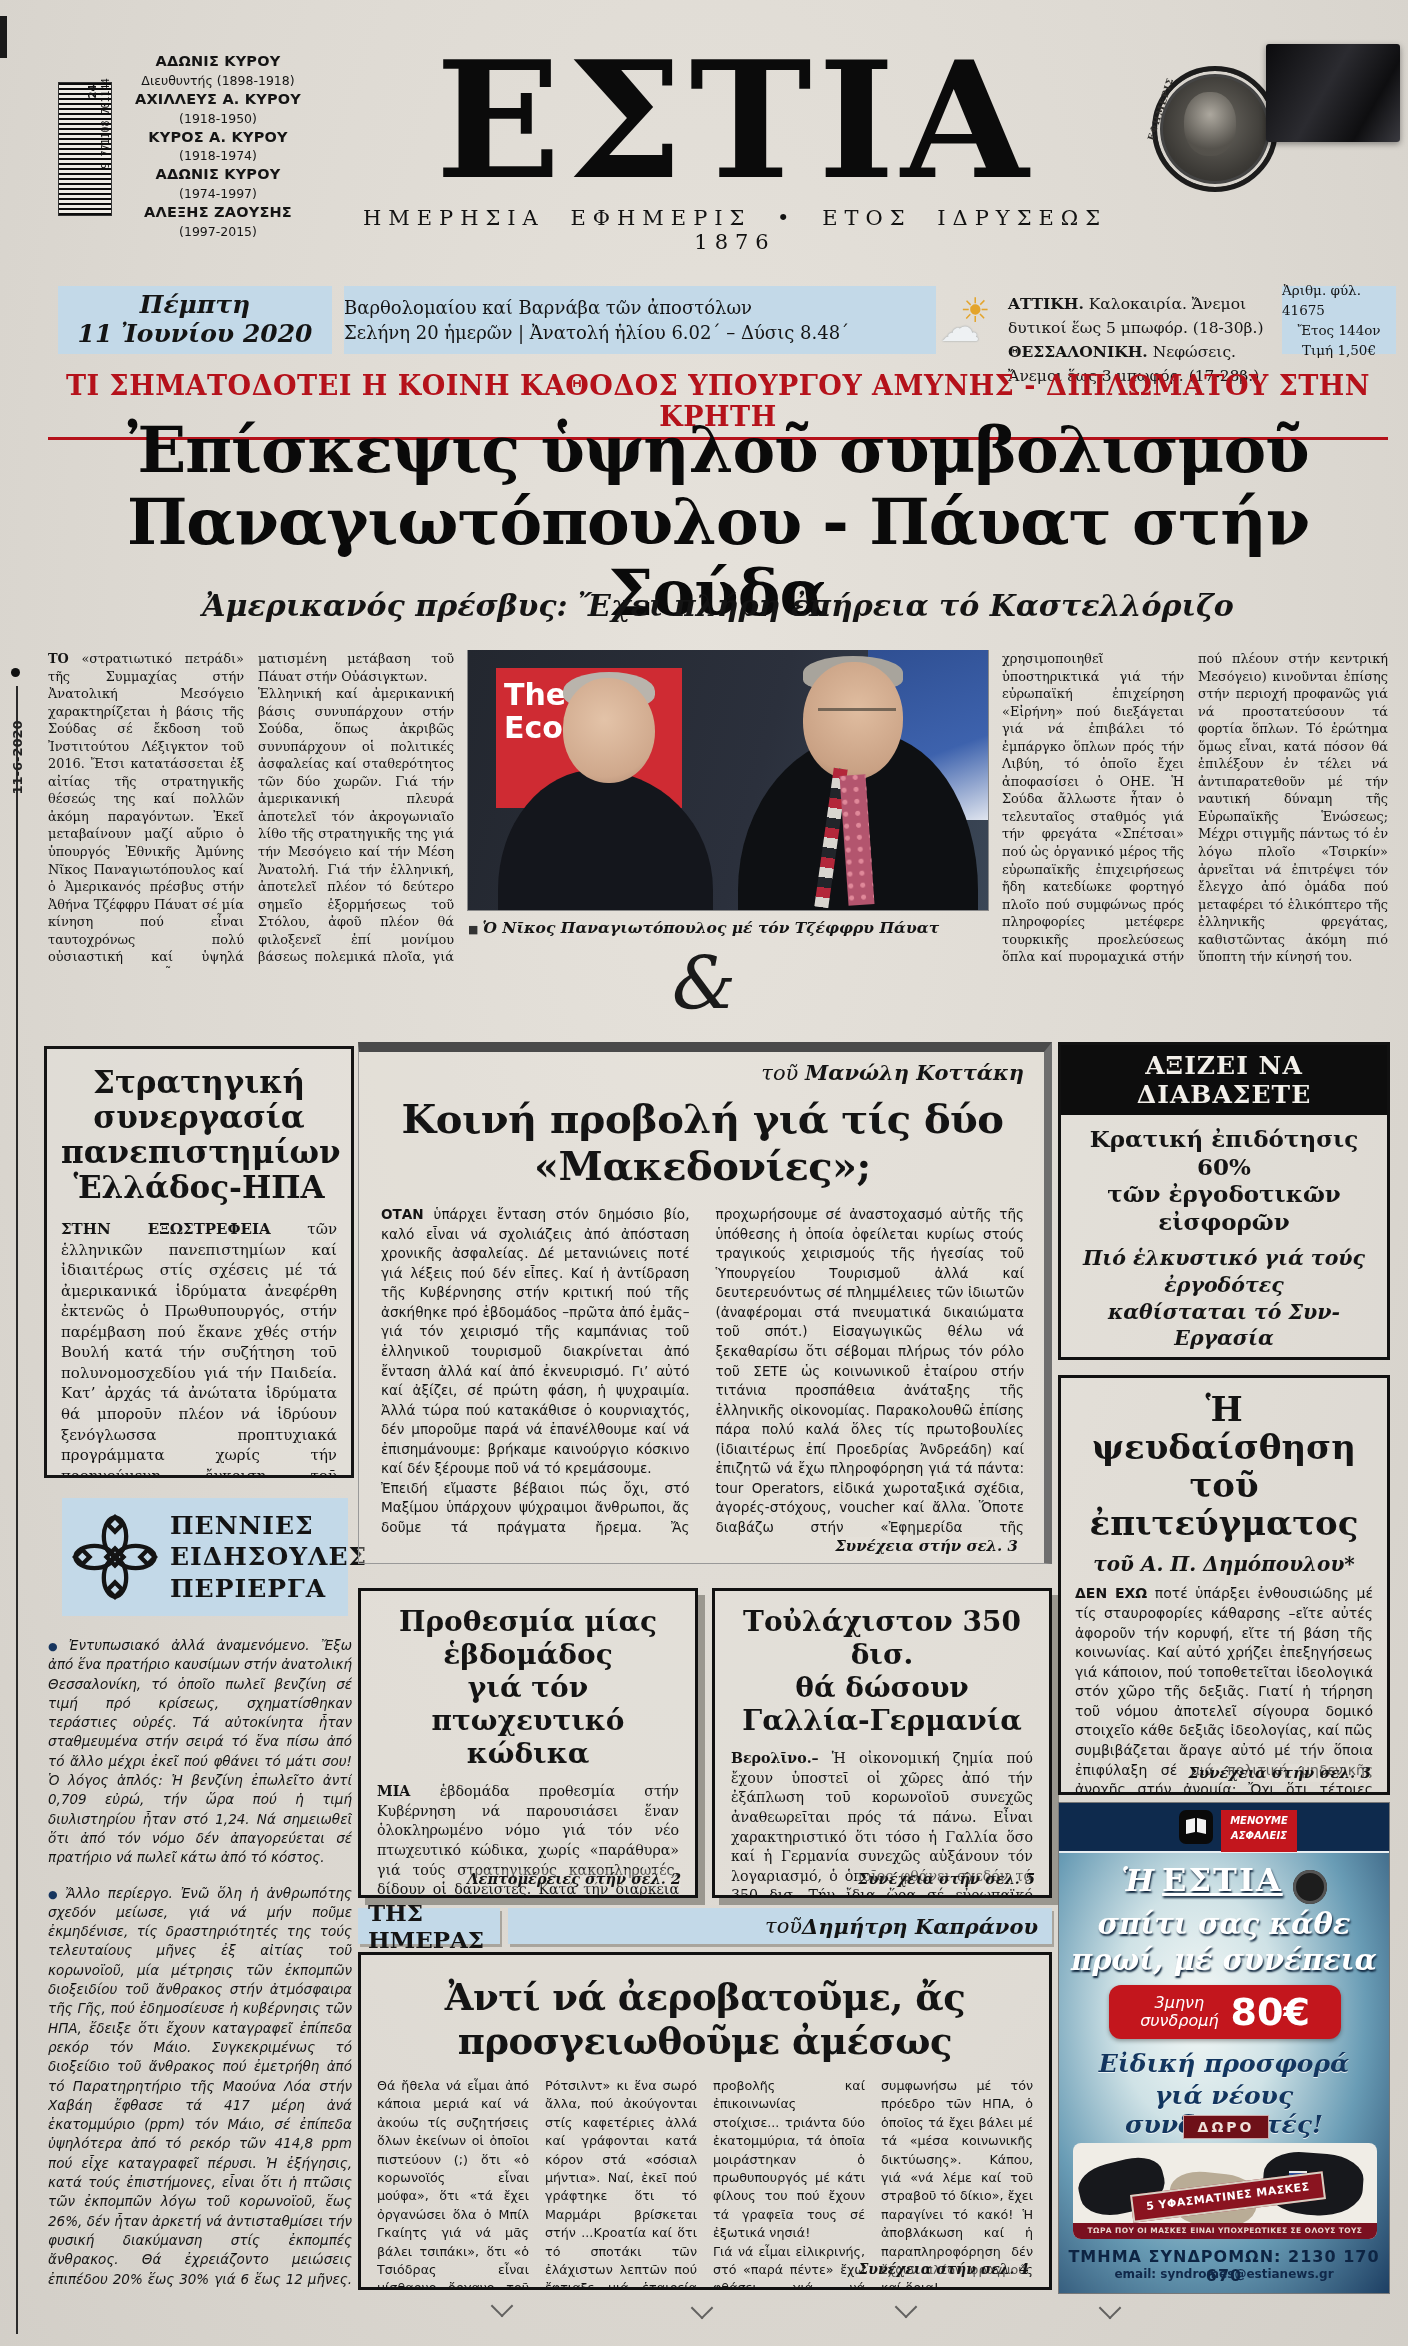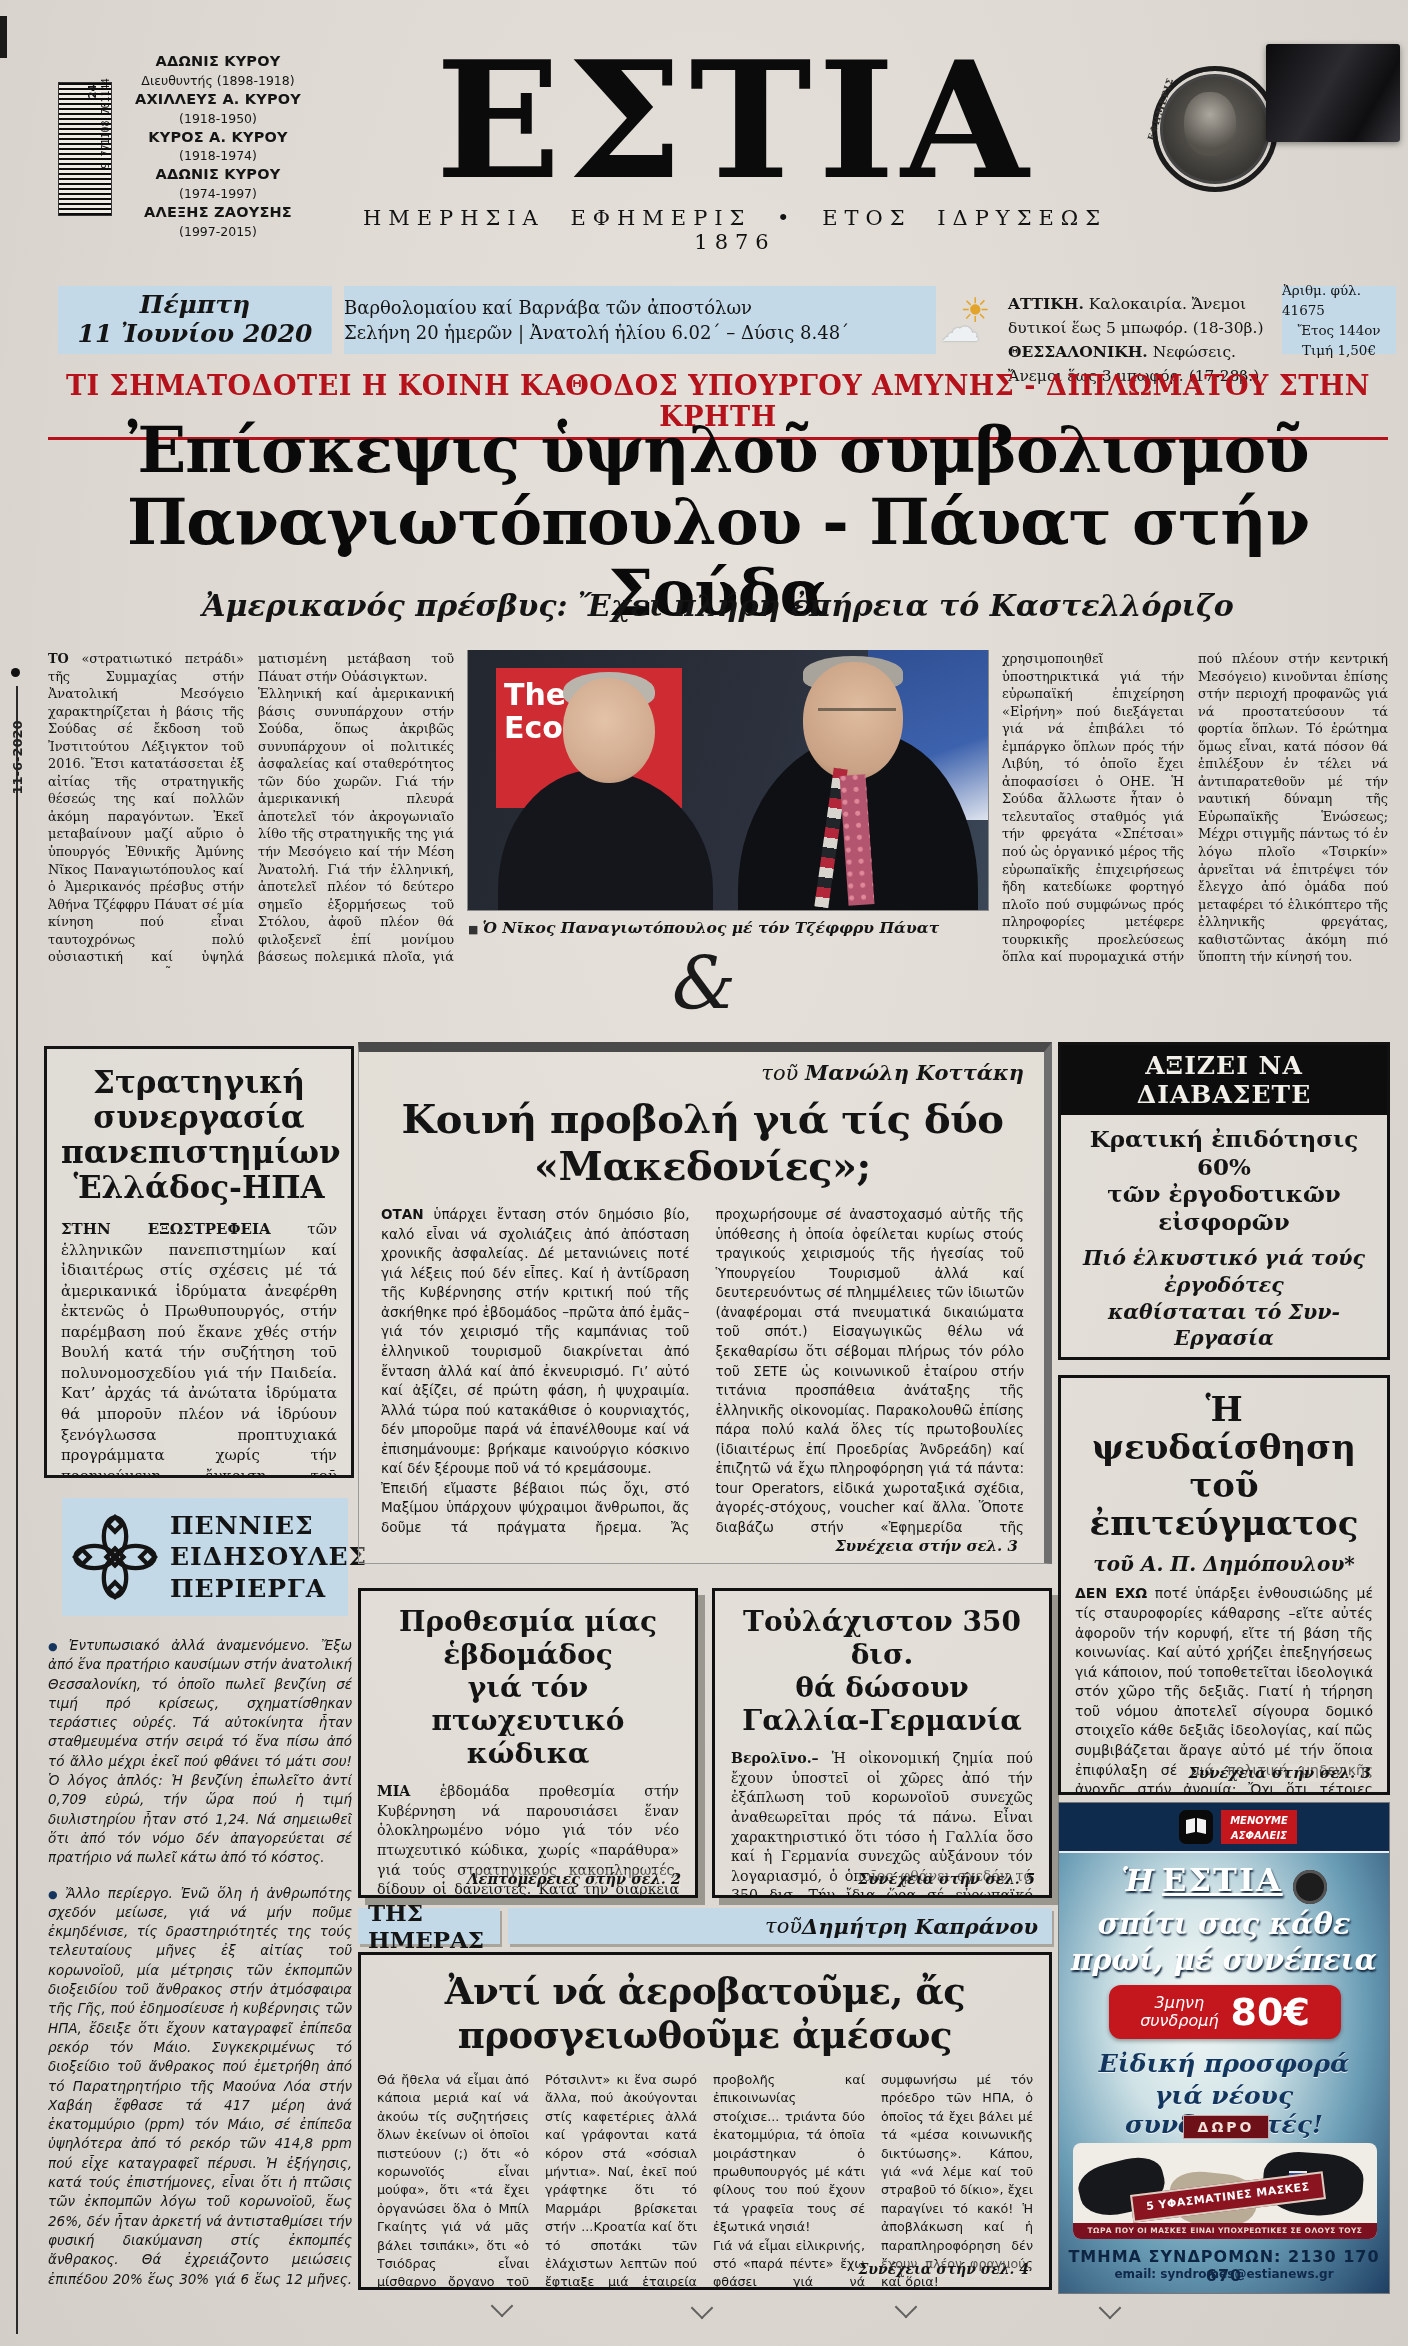--- a/index.html
+++ b/index.html
@@ -154,21 +154,21 @@
   #illusion .cont{position:absolute;right:16px;bottom:10px;background:inherit;}
 
   
   #ad{left:1058px;top:1802px;width:332px;height:492px;box-sizing:border-box;border:1px solid #777;
     background:radial-gradient(ellipse at 42% 42%, #f4f8f6 0%, #cfe2e6 30%, #699cb5 62%, #1d3f63 100%);
     overflow:hidden;position:absolute;font-family:"DejaVu Sans",sans-serif;}
   #ad .topband{position:absolute;left:0;top:0;right:0;height:48px;background:#0e2a4d;border-bottom:2px solid #e8eef2;}
   #ad .bookicon{position:absolute;left:120px;top:7px;width:34px;height:34px;background:#0a0a0a;border-radius:7px;}
   #ad .bookicon:before{content:"";position:absolute;left:7px;top:9px;width:9px;height:14px;background:#f2f2f2;transform:skewY(-12deg);}
   #ad .bookicon:after{content:"";position:absolute;right:7px;top:9px;width:9px;height:14px;background:#f2f2f2;transform:skewY(12deg);}
-  #ad .badge{position:absolute;left:162px;top:7px;width:76px;height:34px;background:#c3161d;
+  #ad .badge{position:absolute;left:162px;top:7px;width:76px;height:42px;background:#c3161d;
     color:#fff;font-size:10px;font-weight:bold;font-style:italic;text-align:center;line-height:1.5;padding-top:3px;box-sizing:border-box;}
   #ad .titlerow{position:absolute;left:0;top:58px;width:100%;text-align:center;color:#fff;
     font-family:"DejaVu Serif",serif;text-shadow:1px 2px 2px #0a2038;}
   #ad .titlerow .h{font-style:italic;font-size:30px;font-weight:bold;margin-right:8px;}
   #ad .titlerow .lg{font-size:32px;font-weight:bold;letter-spacing:2px;text-decoration:underline;}
   #ad .minseal{display:inline-block;width:34px;height:34px;border-radius:50%;background:#1d1d1d;
     vertical-align:middle;margin-left:10px;box-shadow:inset 0 0 0 3px #555;}
   #ad .l1{position:absolute;left:0;top:104px;width:100%;text-align:center;color:#fff;font-family:"DejaVu Serif",serif;
     font-style:italic;font-weight:bold;font-size:29px;text-shadow:1px 2px 2px #0a2038;}
   #ad .l2{position:absolute;left:0;top:140px;width:100%;text-align:center;color:#fff;font-family:"DejaVu Serif",serif;
@@ -201,21 +201,21 @@
     font-size:12px;font-weight:bold;}
 
   
   #day-bar1{left:358px;top:1908px;width:142px;height:36px;display:flex;align-items:center;
     padding-left:10px;box-sizing:border-box;font-weight:bold;font-size:23px;box-shadow:2px 3px 0 #a9a59d;}
   #day-bar2{left:508px;top:1908px;width:544px;height:36px;display:flex;align-items:center;justify-content:flex-end;
     padding-right:14px;box-sizing:border-box;font-style:italic;font-size:21px;box-shadow:2px 3px 0 #a9a59d;}
   #day-bar2 b{font-weight:bold;}
   #day-box{left:358px;top:1952px;width:694px;height:338px;box-sizing:border-box;border:3px solid #111;
     padding:10px 16px;background:rgba(236,232,225,.25);overflow:hidden;position:absolute;}
-  #day-box .t{text-align:center;font-weight:bold;font-size:37px;letter-spacing:-.5px;margin:4px 0 14px;}
+  #day-box .t{text-align:center;font-weight:bold;font-size:37px;letter-spacing:-.5px;margin:10px 0 14px;}
   #day-box .cols{columns:4;column-gap:16px;font-family:"DejaVu Sans",sans-serif;font-size:12.7px;
     line-height:1.45;text-align:justify;height:222px;overflow:hidden;}
   #day-box .cont{position:absolute;right:20px;bottom:10px;background:inherit;font-size:14px;}
 
   
   .fold{width:14px;height:14px;border-right:2.5px solid #3a3a3a;border-bottom:2.5px solid #3a3a3a;
     transform:rotate(45deg);opacity:.75;}
   #fold1{left:494px;top:2298px;} #fold2{left:694px;top:2300px;} #fold3{left:898px;top:2299px;} #fold4{left:1102px;top:2300px;}
 </style>
 </head>

